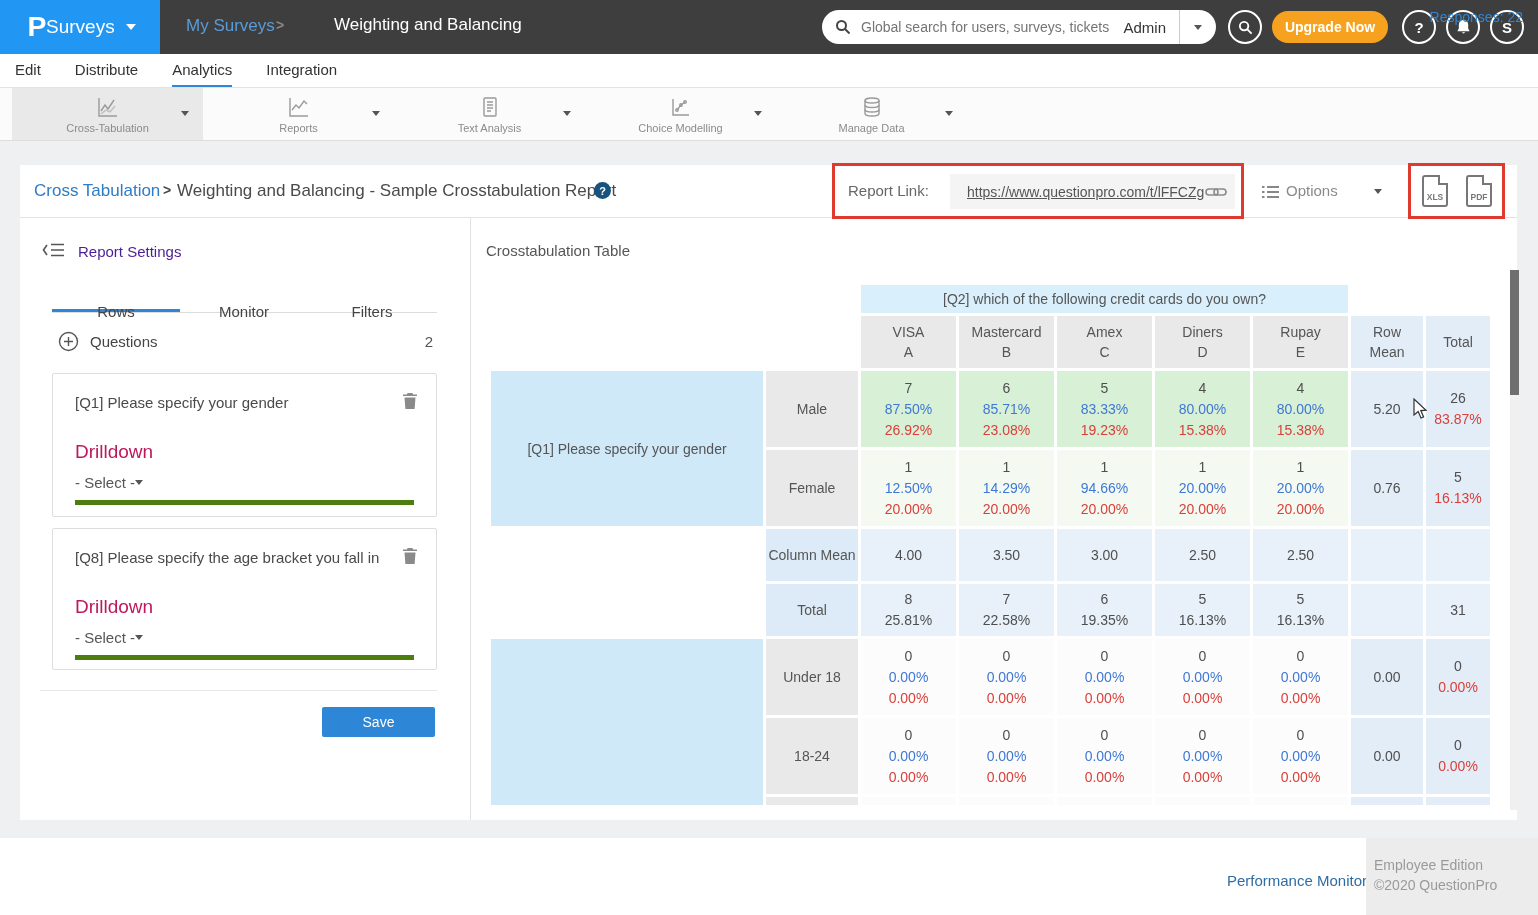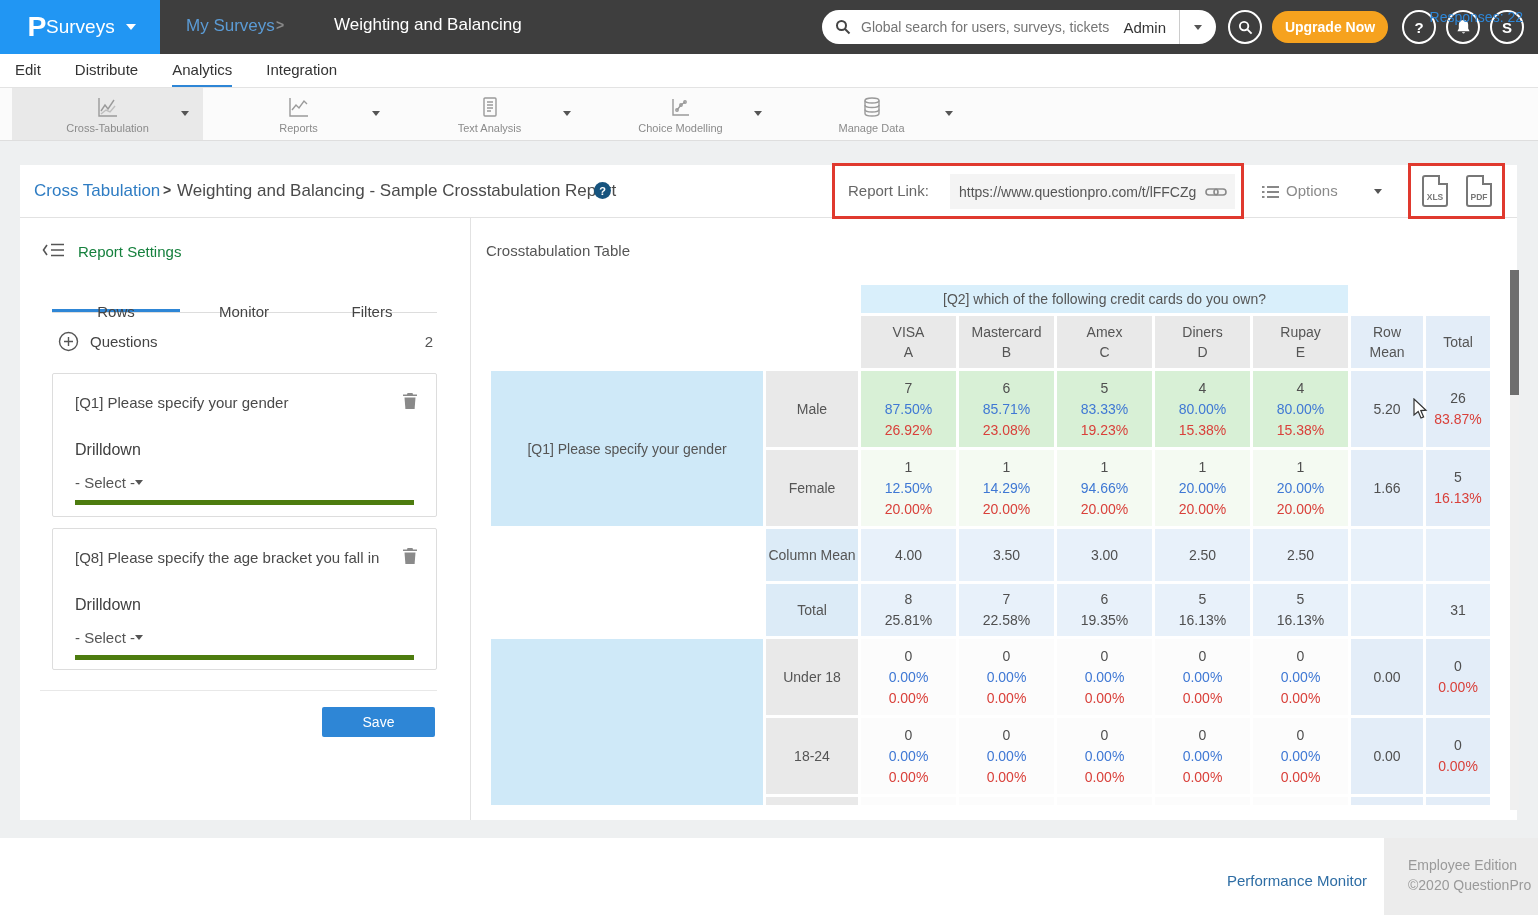--- a/index.html
+++ b/index.html
@@ -56,48 +56,48 @@
   .t-sep{position:absolute;left:143px;top:17px;font-size:14px;color:#444;font-weight:bold;}
   .r-title{position:absolute;left:157px;top:16px;font-size:17px;color:#4a4a4a;}
   .qhelp{position:absolute;left:574px;top:17px;width:17px;height:17px;border-radius:50%;background:#16537e;
     color:#fff;font-size:11px;font-weight:bold;display:flex;align-items:center;justify-content:center;cursor:pointer;}
   .redbox{position:absolute;border:3px solid #e0392e;box-sizing:border-box;}
   .rb1{left:812px;top:-2px;width:412px;height:56px;}
   .rb2{left:1388px;top:-2px;width:97px;height:56px;}
   .rl-label{position:absolute;left:828px;top:17px;font-size:15px;color:#666;}
   .rl-input{position:absolute;left:930px;top:9px;width:285px;height:35px;background:#f4f4f4;
     display:flex;align-items:center;cursor:text;}
-  .rl-url{font-size:14px;color:#555;margin-left:9px;flex:1;white-space:nowrap;}
+  .rl-url{font-size:14px;color:#555;margin-left:17px;flex:1;white-space:nowrap;text-decoration:underline;}
   .rl-link-ic{margin-right:8px;display:flex;cursor:pointer;}
   .opt-ic{position:absolute;left:1242px;top:20px;cursor:pointer;}
   .opt-lab{position:absolute;left:1266px;top:17px;font-size:15px;color:#8a8a8a;cursor:pointer;}
   .opt-caret{position:absolute;left:1354px;top:24px;}
   .doc{position:relative;width:26px;height:32px;border:2px solid #777;border-radius:3px;box-sizing:border-box;
     display:flex;align-items:flex-end;justify-content:center;background:#fff;cursor:pointer;}
   .doc::after{content:'';position:absolute;top:-2px;right:-2px;width:8px;height:8px;background:#fff;
     border-left:2px solid #777;border-bottom:2px solid #777;}
   .dlab{font-size:8.5px;font-weight:bold;color:#777;margin-bottom:3px;}
   .xls{position:absolute;left:1402px;top:10px;}
   .pdf{position:absolute;left:1446px;top:10px;}
   .vdiv{position:absolute;left:450px;top:52px;bottom:0;width:1px;background:#e2e2e2;}
   
   .collapse{position:absolute;left:22px;top:77px;cursor:pointer;}
-  .rs-title{position:absolute;left:58px;top:78px;font-size:15px;color:#15803d;}
+  .rs-title{position:absolute;left:58px;top:78px;font-size:15px;color:#4c1d95;}
   .tabrow{position:absolute;left:32px;top:118px;width:385px;height:29px;border-bottom:1px solid #ddd;display:flex;}
   .tab{width:128px;text-align:center;font-size:15px;color:#444;cursor:pointer;box-sizing:border-box;
     border-bottom:3px solid transparent;margin-top:20px;}
   .tab.active{border-bottom-color:#2e86d6;}
   .qrow{position:absolute;left:38px;top:165px;width:380px;height:26px;}
   .plusic{position:absolute;left:0;top:1px;cursor:pointer;}
   .qlab{position:absolute;left:32px;top:3px;font-size:15px;color:#444;}
   .qcount{position:absolute;right:5px;top:3px;font-size:15px;color:#555;}
   .card{position:absolute;left:32px;width:383px;border:1px solid #ddd;border-radius:2px;background:#fff;}
   .ctitle{position:absolute;left:22px;top:20px;width:320px;font-size:15px;color:#4a4a4a;}
   .ctrash{position:absolute;right:18px;top:18px;cursor:pointer;}
-  .cdrill{position:absolute;left:22px;top:67px;font-size:16px;color:#404040;text-align:right;}
+  .cdrill{position:absolute;left:22px;top:67px;font-size:19px;color:#be185d;text-align:right;}
   .cselect{position:absolute;left:22px;right:22px;top:90px;height:36px;border-bottom:5px solid #4d7c0f;
     display:flex;align-items:center;justify-content:flex-start;font-size:15px;color:#555;cursor:pointer;}
   .sdiv{position:absolute;left:20px;top:525px;width:397px;height:1px;background:#e8e8e8;}
   .save{position:absolute;left:302px;top:542px;width:113px;height:30px;background:#2e86d6;border:none;
     border-radius:2px;color:#fff;font-size:14px;cursor:pointer;font-family:"Liberation Sans",sans-serif;}
   
   .x-title{position:absolute;left:466px;top:77px;font-size:15px;color:#555;}
   .xwrap{position:absolute;left:468px;top:117px;width:1012px;height:523px;overflow:hidden;}
   table.xt{border-collapse:separate;border-spacing:3px;table-layout:fixed;}
   table.xt td{text-align:center;vertical-align:middle;padding:0;font-size:14px;color:#555;}
@@ -112,22 +112,22 @@
   .v{color:#4f4f4f;} .pb{color:#3f78d4;} .pr{color:#d9403a;}
   .green{background:#d8f0d6;} .pale{background:#f4faf2;} .plain{background:#fcfcfc;}
   .rmcell{background:#e3edf8;}
   .sumlabel{background:#dcebf7;line-height:19px;padding:0 10px;}
   .sumcell{background:#e8f1fa;}
   
   .sbtrack{position:absolute;left:1490px;top:105px;width:9px;height:540px;background:#f0f0f0;cursor:pointer;}
   .sbthumb{position:absolute;left:0;top:0;width:9px;height:125px;background:#6e6e6e;cursor:grab;}
   
   .footer{position:absolute;left:0;top:838px;width:1538px;height:77px;background:#fff;}
-  .fgray{position:absolute;right:0;top:0;width:154px;height:77px;background:#ececec;box-sizing:border-box;
-    padding:17px 0 0 24px;color:#9a9a9a;font-size:14px;line-height:20px;}
+  .fgray{position:absolute;right:0;top:0;width:172px;height:77px;background:#ececec;box-sizing:border-box;
+    padding:17px 0 0 8px;color:#9a9a9a;font-size:14px;line-height:20px;}
   .flink{position:absolute;right:171px;top:34px;color:#2e6da4;font-size:15px;cursor:pointer;}
   .cursor{position:absolute;left:1410px;top:398px;z-index:60;pointer-events:none;}
 </style>
 </head>
 <body>
 
 <div id="stage">
 
   <div class="tb">
     <div class="logo">
@@ -444,21 +444,21 @@
                 <span class="v">1</span>
                 <span class="pb">20.00%</span>
                 <span class="pr">20.00%</span>
               </td>
               <td class="dc pale">
                 <span class="v">1</span>
                 <span class="pb">20.00%</span>
                 <span class="pr">20.00%</span>
               </td>
               <td class="dc rmcell">
-                <span class="v">1.66</span>
+                <span class="v">0.76</span>
               </td>
               <td class="dc rmcell">
                 <span class="v">5</span>
                 <span class="pr">16.13%</span>
               </td>
             </tr>
             <tr style="height: 52px;">
               <td class="blank"></td>
               <td class="sumlabel"><span>Column Mean</span></td>
               <td class="dc sumcell">

